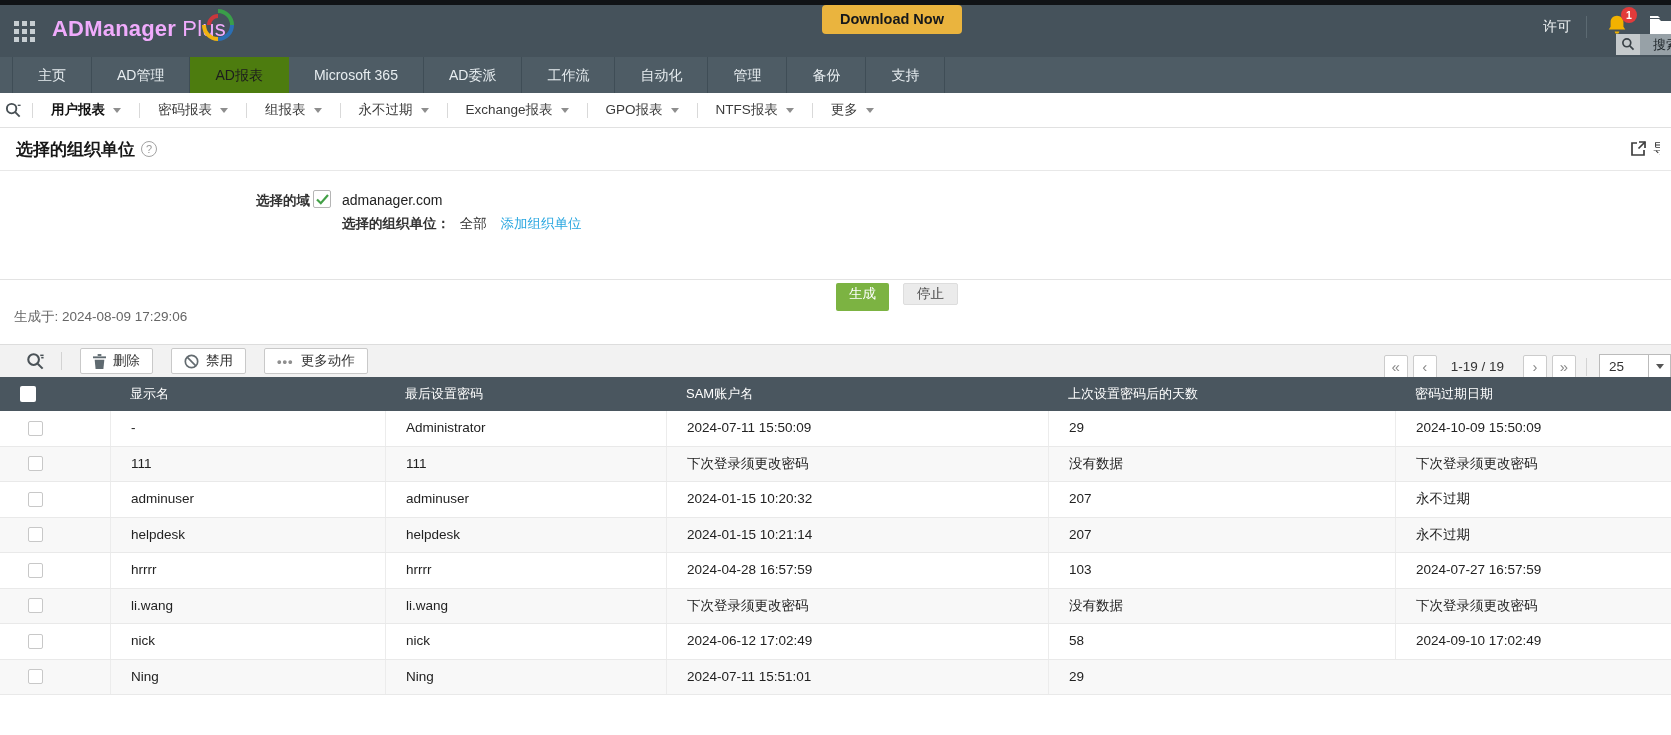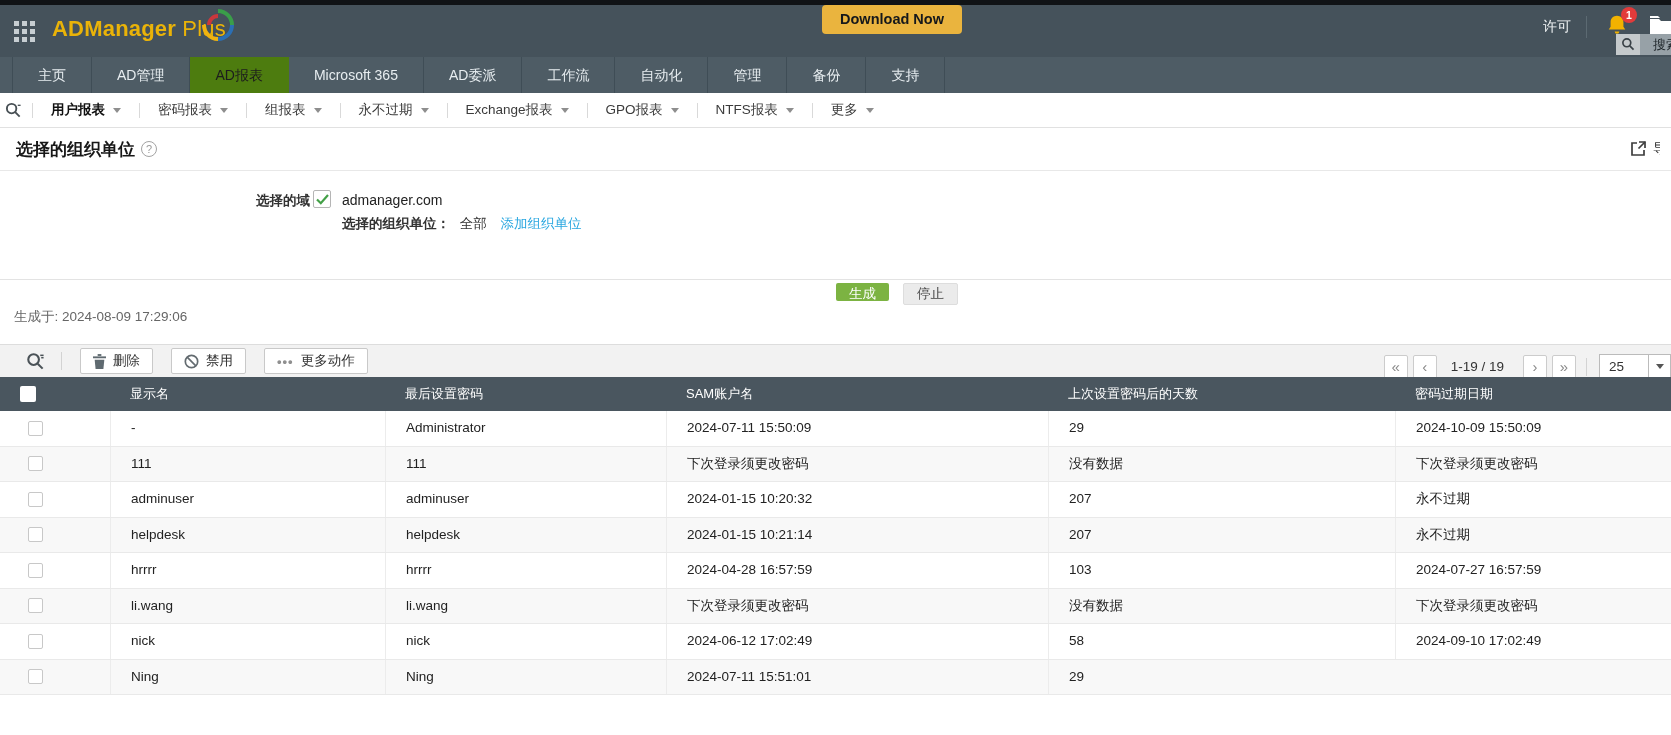--- a/index.html
+++ b/index.html
@@ -5,21 +5,21 @@
   * { margin:0; padding:0; box-sizing:border-box; }
   body { font-family:"Liberation Sans","DejaVu Sans",sans-serif; background:#fff; }
   #app { position:relative; width:1671px; height:735px; background:#fff; overflow:hidden; }
 
   
   .topstrip { position:absolute; top:0; left:0; right:0; height:5px; background:#101316; }
   .header { position:absolute; top:5px; left:0; right:0; height:52px; background:#45525b; }
   .grid-icon { position:absolute; left:14px; top:16px; width:22px; height:22px; display:grid;
                grid-template-columns:repeat(3,6px); grid-template-rows:repeat(3,6px); gap:2px; }
   .grid-icon span { background:#c7ced2; width:5px; height:5px; }
-  .logo { position:absolute; left:52px; top:11px; color:#eab308; font-size:22px; letter-spacing:.2px; white-space:nowrap; }
+  .logo { position:absolute; left:52px; top:11px; color:#f0abfc; font-size:22px; letter-spacing:.2px; white-space:nowrap; }
   .logo b { font-weight:bold; }
   .logo .plus { font-weight:normal; }
   .logo-swirl { position:absolute; left:198px; top:-2px; }
   .download-btn { position:absolute; left:822px; top:0px; width:140px; height:29px; background:#eab43e;
                   border-radius:4px; color:#15181b; font-weight:bold; font-size:14.5px; text-align:center;
                   line-height:29px; cursor:pointer; }
   .hdr-license { position:absolute; left:1543px; top:13px; color:#f2f5f6; font-size:14px; cursor:pointer; }
   .hdr-divider { position:absolute; left:1586px; top:11px; width:1px; height:22px; background:#5c6a72; }
   .bell-wrap { position:absolute; left:1606px; top:9px; width:26px; height:26px; cursor:pointer; }
   .bell-badge { position:absolute; left:1621px; top:2px; min-width:16px; height:16px; border-radius:8px;
@@ -66,21 +66,21 @@
                   border:1px solid #b5b5b5; border-radius:2px; cursor:pointer; display:flex;
                   align-items:center; justify-content:center; }
   .domain-name { position:absolute; left:342px; top:192px; font-size:14px; color:#222; }
   .ou-line { position:absolute; left:342px; top:215px; font-size:13.5px; color:#333; white-space:nowrap; }
   .ou-line .ou-label { font-weight:bold; }
   .ou-line .ou-value { margin-left:6px; }
   .ou-line .ou-link { margin-left:10px; color:#2aa7e0; cursor:pointer; }
 
   
   .section-divider { position:absolute; top:279px; left:0; right:0; border-top:1px solid #e3e3e3; }
-  .gen-btn { position:absolute; left:836px; top:283px; width:53px; height:18px; background:#7cb342;
+  .gen-btn { position:absolute; left:836px; top:283px; width:53px; height:28px; background:#7cb342;
              color:#fff; font-size:13.5px; text-align:center; line-height:22px; border-radius:2px; cursor:pointer; }
   .stop-btn { position:absolute; left:903px; top:283px; width:55px; height:22px; background:#ebebeb;
               border:1px solid #ddd; color:#444; font-size:13.5px; text-align:center; line-height:20px;
               border-radius:2px; cursor:pointer; }
   .generated { position:absolute; left:14px; top:308px; font-size:13.5px; color:#666; }
 
   
   .toolbar { position:absolute; top:344px; left:0; right:0; height:33px; background:#f2f2f2;
              border-top:1px solid #ddd; display:flex; align-items:center; }
   .tb-search { margin-left:26px; display:flex; align-items:center; cursor:pointer; }

